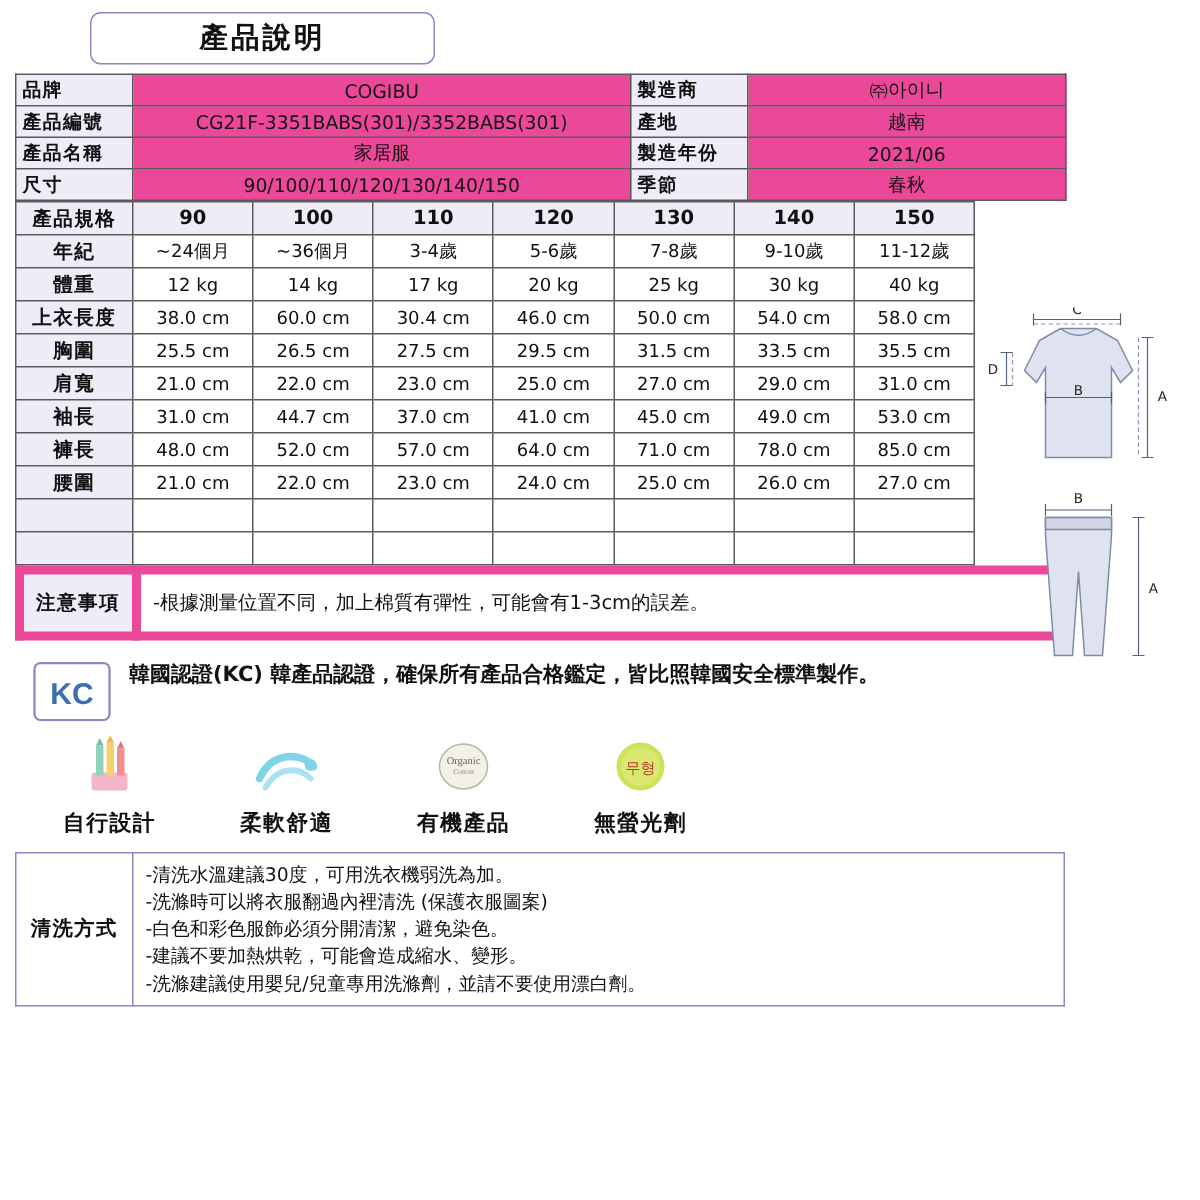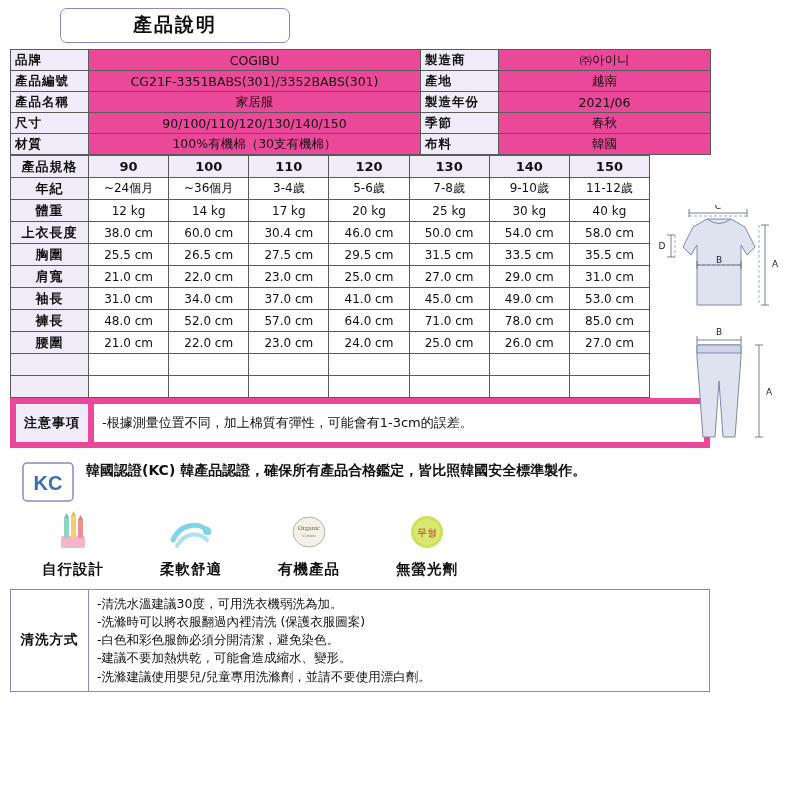--- a/index.html
+++ b/index.html
@@ -167,26 +167,20 @@
         <td class="val">家居服</td>
         <td class="lbl">製造年份</td>
         <td class="val">2021/06</td>
       </tr>
       <tr>
         <td class="lbl">尺寸</td>
         <td class="val">90/100/110/120/130/140/150</td>
         <td class="lbl">季節</td>
         <td class="val">春秋</td>
       </tr>
-      <tr>
-        <td class="lbl">材質</td>
-        <td class="val">100%有機棉（30支有機棉）</td>
-        <td class="lbl">布料</td>
-        <td class="val">韓國</td>
-      </tr>
     </tbody>
   </table>
 
   <table class="spec">
     <colgroup>
       <col style="width:78px">
         <col>
         <col>
         <col>
         <col>
@@ -251,21 +245,21 @@
         <td>22.0 cm</td>
         <td>23.0 cm</td>
         <td>25.0 cm</td>
         <td>27.0 cm</td>
         <td>29.0 cm</td>
         <td>31.0 cm</td>
       </tr>
       <tr>
         <td class="rowlbl">袖長</td>
         <td>31.0 cm</td>
-        <td>34.0 cm</td>
+        <td>44.7 cm</td>
         <td>37.0 cm</td>
         <td>41.0 cm</td>
         <td>45.0 cm</td>
         <td>49.0 cm</td>
         <td>53.0 cm</td>
       </tr>
       <tr>
         <td class="rowlbl">褲長</td>
         <td>48.0 cm</td>
         <td>52.0 cm</td>

